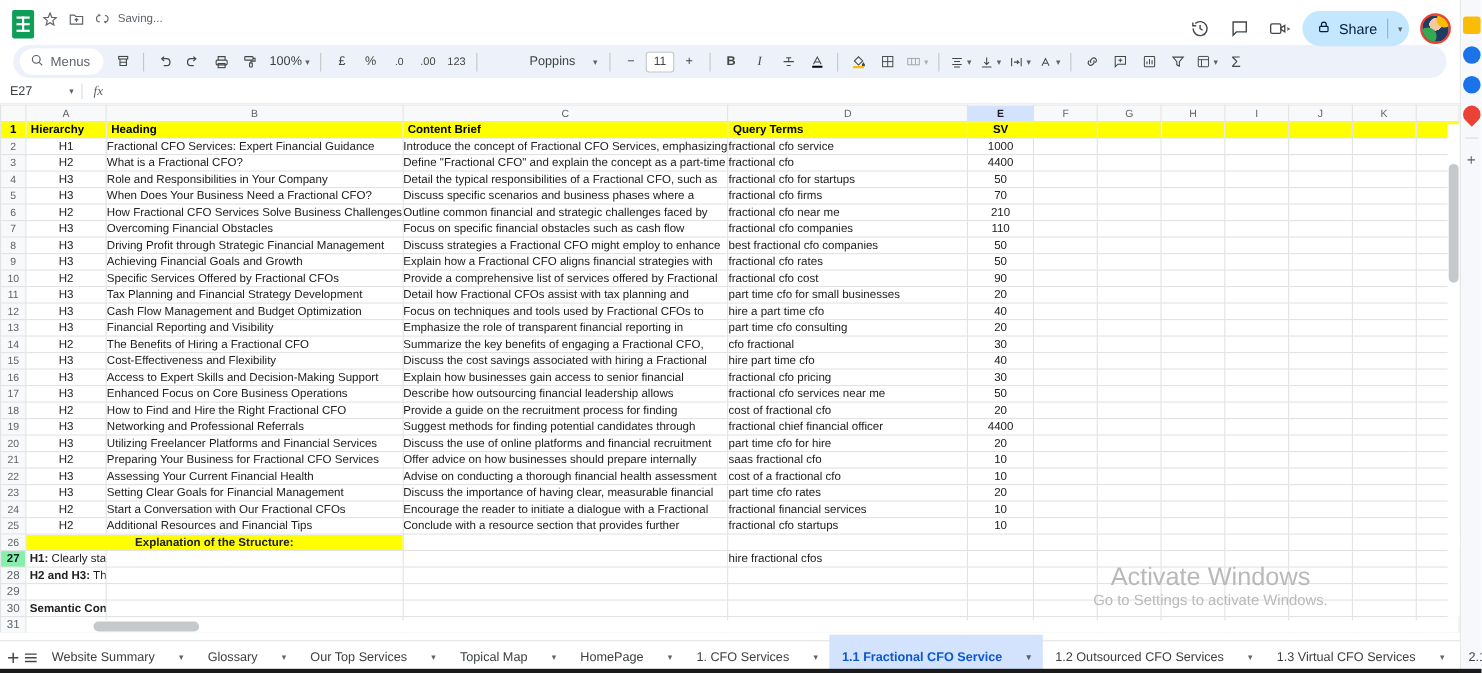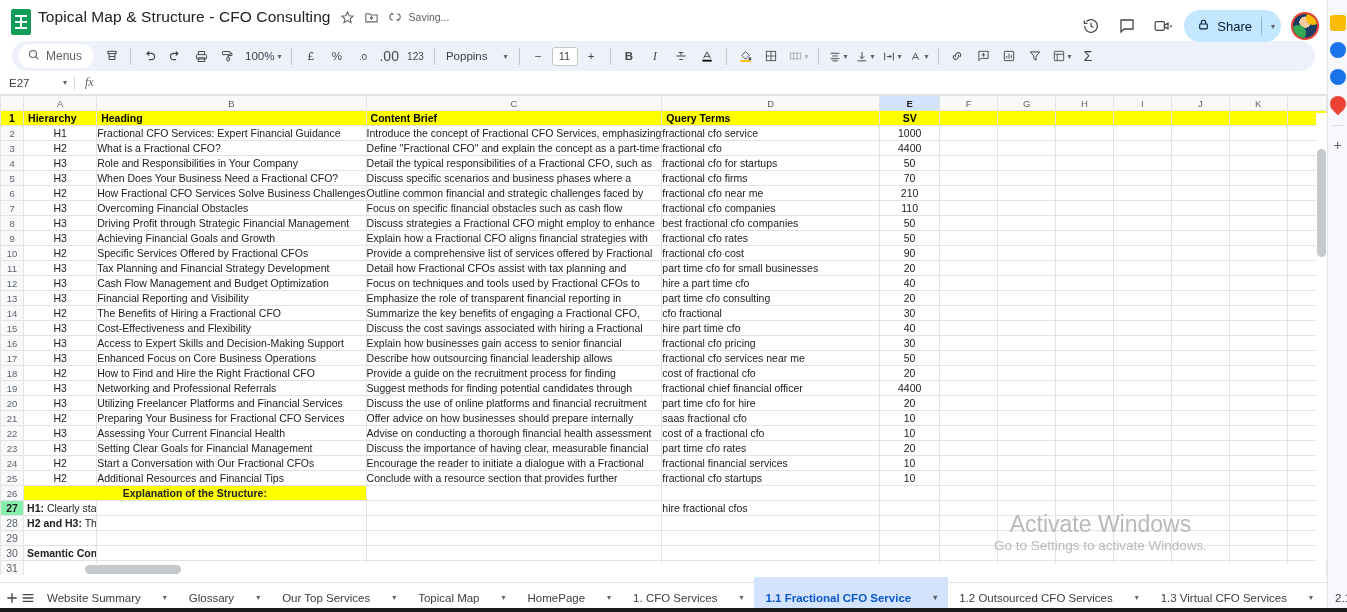--- a/index.html
+++ b/index.html
@@ -58,21 +58,21 @@
     height:30px; margin:1px 12px 0 12px; background:#edf2fa; border-radius:16px;
     display:flex; align-items:center; gap:1px; padding:0 6px; font-size:12px; color:#444746;
   }
   .menus-pill {
     display:flex; align-items:center; gap:6px; height:24px; padding:0 12px 0 9px;
     background:#fff; border-radius:12px; color:#5f6368; font-size:12px; margin-right:4px;
   }
   .tb-btn { min-width:25px; height:24px; border-radius:4px; display:flex; align-items:center; justify-content:center; color:#444746; padding:0 3px; }
   .tb-sep { width:1px; height:17px; background:#c4c7c5; margin:0 5px; }
   .zoom-box { display:flex; align-items:center; gap:3px; font-size:11.5px; padding:0 4px; color:#3c4043; }
-  .font-box { display:flex; align-items:center; gap:16px; font-size:11.5px; padding:0 5px; color:#3c4043; }
+  .font-box { display:flex; align-items:center; gap:16px; font-size:11.5px; padding:0 5px; color:#3c4043;margin-left:36px; }
   .fs-box { width:26px; height:19px; border:1px solid #c4c7c5; border-radius:3px; display:flex; align-items:center; justify-content:center; font-size:11px; background:#fff; }
   .caret { font-size:8px; color:#5f6368; }
   .tb-lbl { font-size:11.5px; }
   .tb-bold{font-weight:700;} .tb-ital{font-style:italic;font-family:"Liberation Serif",serif;}
 
   
   .formula-bar { height:24px; display:flex; align-items:center; border-bottom:1px solid #e1e3e1; }
   .namebox { width:74px; display:flex; align-items:center; justify-content:space-between; padding:0 7px 0 9px; font-size:11.5px; color:#3c4043; }
   .fb-sep { width:1px; height:14px; background:#dadce0; }
   .fx { padding:0 10px; font-size:12px; color:#5f6368; font-style:italic; font-family:"Liberation Serif", serif;}
@@ -151,21 +151,20 @@
 
 <div class="app">
   <div class="main-col">
 
     <div class="titlebar">
       <div class="doc-logo">
           <div class="sheets-glyph"></div>
         </div>
       <div class="title-block">
         <div class="title-row">
-          <span class="doc-title">Topical Map &amp; Structure -  CFO Consulting</span>
           <span class="t-icon">
             <svg width="15" height="15" viewBox="0 0 24 24" fill="none" stroke="#5f6368" stroke-width="1.7">
                 <polygon points="12,3 14.6,9.2 21,9.7 16.1,14 17.6,20.4 12,17 6.4,20.4 7.9,14 3,9.7 9.4,9.2"></polygon>
               </svg>
           </span>
           <span class="t-icon">
             <svg width="15" height="15" viewBox="0 0 24 24" fill="none" stroke="#5f6368" stroke-width="1.7">
                 <path d="M3 6h6l2 2h10v11H3z"></path>
                 <path d="M12 11v5M9.5 13.5L12 11l2.5 2.5"></path>
               </svg>
@@ -266,21 +265,21 @@
       <div class="tb-btn">
           <span class="tb-lbl">£</span>
         </div>
       <div class="tb-btn">
           <span class="tb-lbl">%</span>
         </div>
       <div class="tb-btn">
           <span class="tb-lbl" style="font-size:9.5px">.0</span>
         </div>
       <div class="tb-btn">
-          <span class="tb-lbl" style="font-size:14px">.00</span>
+          <span class="tb-lbl" style="font-size:10px">.00</span>
         </div>
       <div class="tb-btn">
           <span class="tb-lbl" style="font-size:10px">123</span>
         </div>
       <div class="tb-sep"></div>
       <div class="font-box">
         <span>Poppins</span>
         <span class="caret">▾</span>
       </div>
       <div class="tb-sep"></div>

